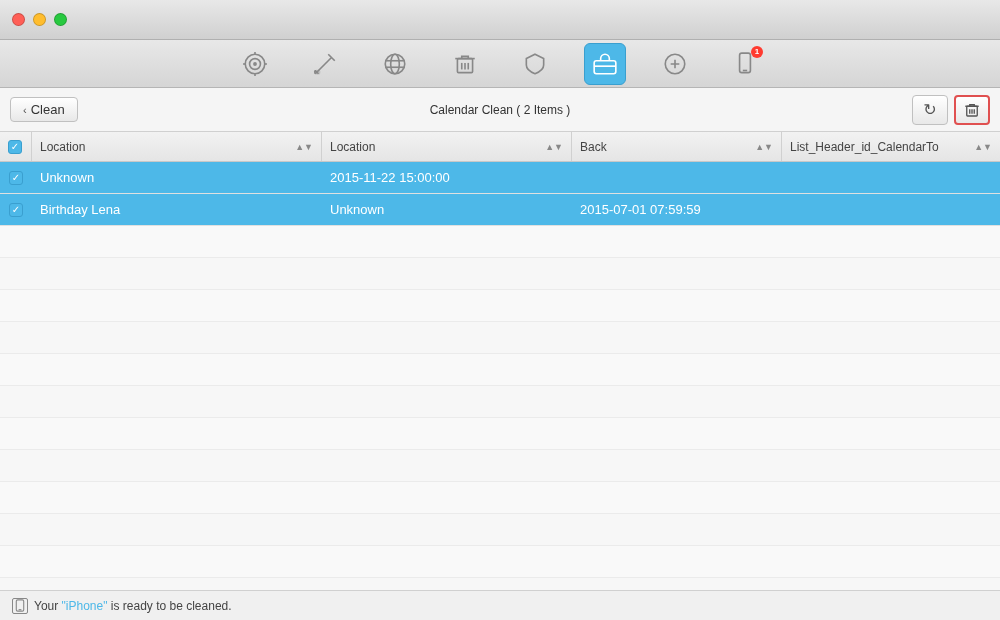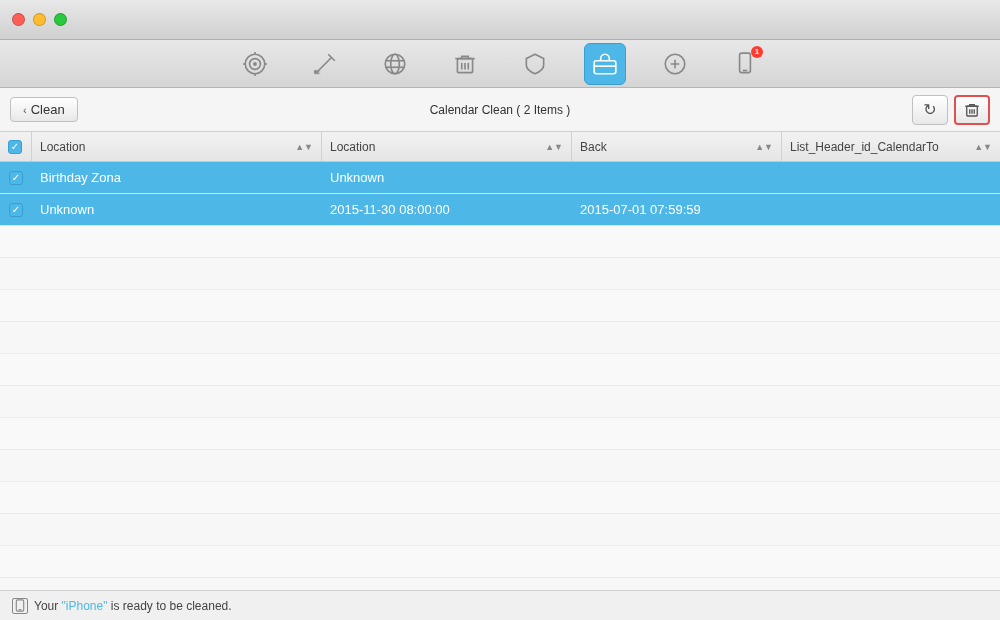--- a/index.html
+++ b/index.html
@@ -388,30 +388,30 @@
       <div class="col">
         <span>List_Header_id_CalendarTo</span>
         <span class="sort-arrow">▲▼</span>
       </div>
     </div>
 
     <div class="table-row selected">
       <div class="cell checkbox-cell">
         <div class="checkbox">✓</div>
       </div>
-      <div class="cell">Birthday Zona</div>
       <div class="cell">Unknown</div>
+      <div class="cell">2015-11-22 15:00:00</div>
     </div>
 
     <div class="table-row selected">
       <div class="cell checkbox-cell">
         <div class="checkbox">✓</div>
       </div>
+      <div class="cell">Birthday Lena</div>
       <div class="cell">Unknown</div>
-      <div class="cell">2015-11-30 08:00:00</div>
       <div class="cell">2015-07-01 07:59:59</div>
     </div>
 
     <div class="empty-row"></div>
     <div class="empty-row"></div>
     <div class="empty-row"></div>
     <div class="empty-row"></div>
     <div class="empty-row"></div>
     <div class="empty-row"></div>
     <div class="empty-row"></div>

